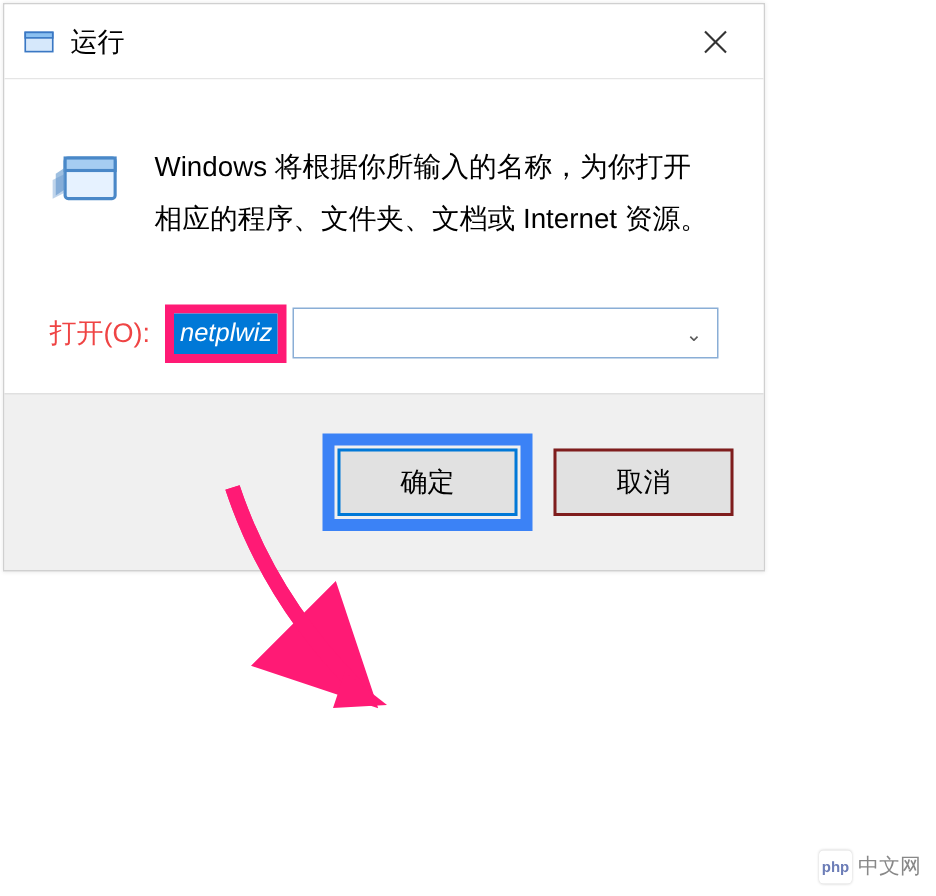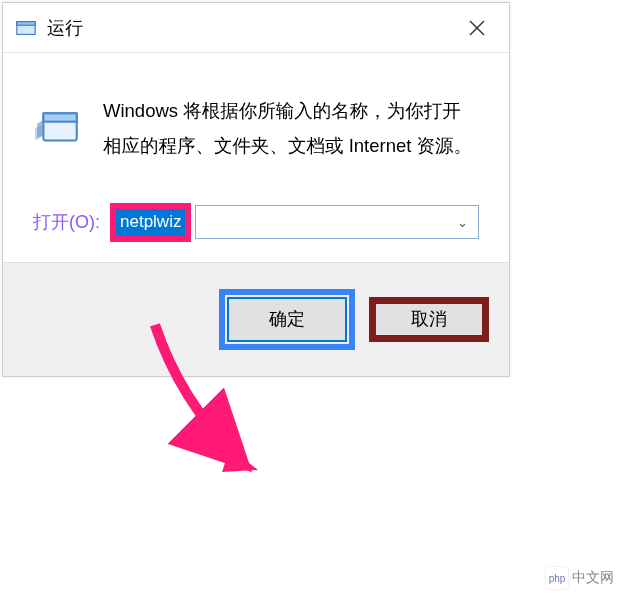--- a/index.html
+++ b/index.html
@@ -40,59 +40,60 @@
       display: flex; align-items: center; justify-content: center;
       cursor: pointer;
     }
     .close-btn svg { width: 16px; height: 16px; }
     .body {
       padding: 40px 30px 20px 30px;
       background: #fff;
     }
     .msg-row {
       display: flex;
-      align-items: center;
+      align-items: flex-start;
       gap: 20px;
       margin-bottom: 40px;
     }
     .run-icon {
       width: 50px; height: 50px;
       flex-shrink: 0;
       margin-top: 4px;
     }
     .msg-text {
       font-size: 18.5px;
       line-height: 1.9;
       color: #000;
     }
     .input-row {
       display: flex;
       align-items: center;
       gap: 10px;
     }
     .open-label {
       font-size: 18px;
-      color: #8b5cf6;
+      color: #ef4444;
       white-space: nowrap;
     }
     .highlight-input-box {
       border: 6px solid #ff1a75;
       padding: 0px;
     }
     .combo {
       flex: 1;
       display: flex;
       align-items: center;
       border: 1px solid #8aaed6;
       height: 34px;
       background: #fff;
     }
     .combo-input-wrap {
       display: flex;
       padding-left: 0;
+      font-style: italic;
     }
     .selected-value {
       background: #0078d7;
       color: #fff;
       padding: 3px 4px;
       font-size: 17px;
       font-family: "Segoe UI", sans-serif;
       line-height: 1.2;
     }
     .combo-spacer { flex: 1; }
@@ -105,28 +106,28 @@
     .btnbar {
       background: #f0f0f0;
       border-top: 1px solid #e0e0e0;
       padding: 26px 20px;
       display: flex;
       justify-content: flex-end;
       align-items: center;
       gap: 14px;
     }
     .highlight-ok-box {
-      border: 6px solid #3b82f6;
+      border: 8px solid #3b82f6;
       padding: 2px;
     }
     .btn {
       min-width: 120px;
       height: 45px;
       background: #e1e1e1;
-      border: 7px solid #7f1d1d;
+      border: 2px solid #7f1d1d;
       font-size: 18px;
       color: #000;
       display: flex;
       align-items: center;
       justify-content: center;
       cursor: pointer;
       font-family: inherit;
     }
     .btn-default {
       border: 2px solid #0078d7;
@@ -151,21 +152,21 @@
       background: rgba(255,255,255,0.8);
       padding: 2px 4px;
     }
     .wm-logo {
       display: inline-flex;
       width: 22px; height: 22px;
       background: #fff;
       border-radius: 3px;
       align-items: center;
       justify-content: center;
-      font-weight: normal;
+      font-weight: bold;
       box-shadow: 0 0 2px rgba(0,0,0,0.2);
     }
     .wm-php { color: #6c7db7; font-size: 10px; }
   </style>
 </head>
 <body>
 
 <div class="dialog">
 
   <div class="titlebar">

